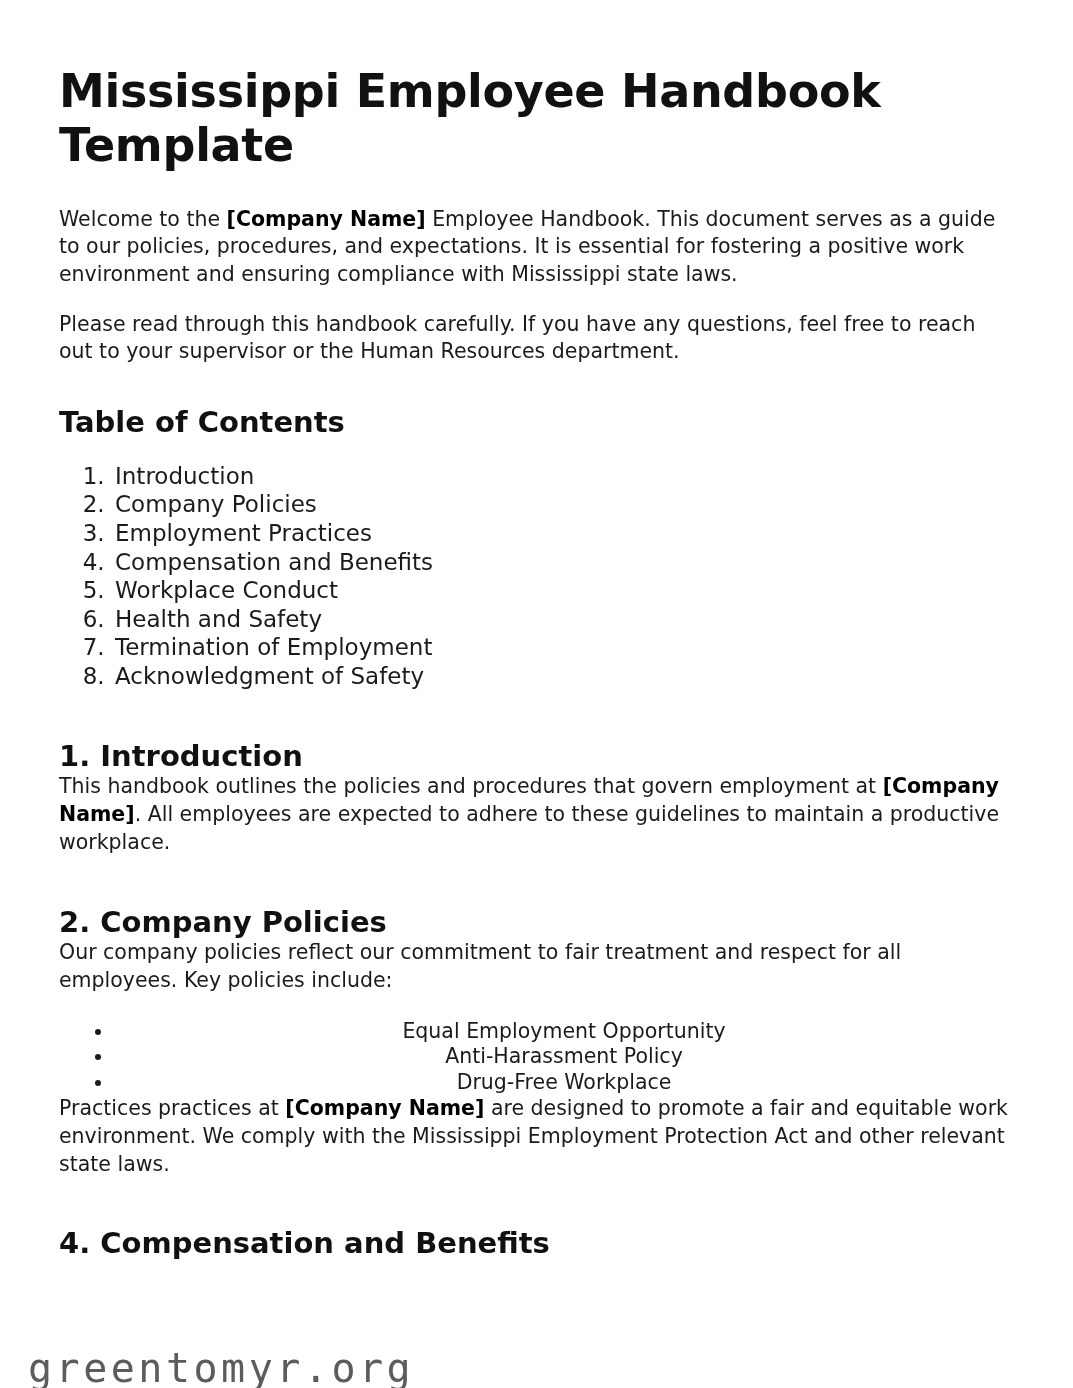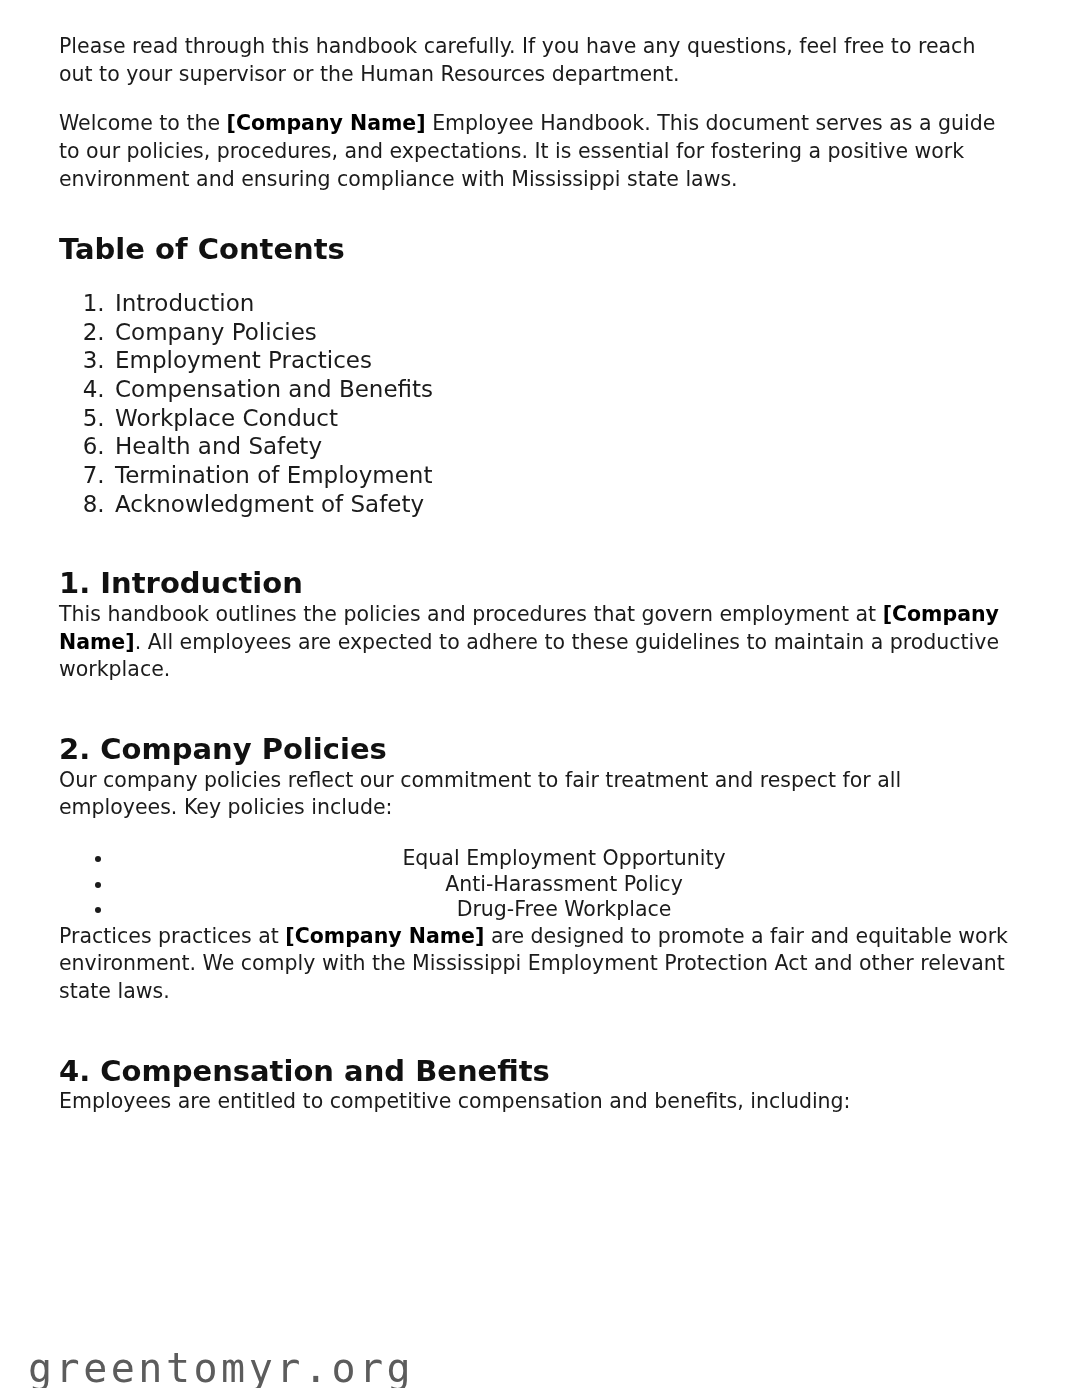--- a/index.html
+++ b/index.html
@@ -96,24 +96,25 @@
     white-space: nowrap;
     line-height: 1;
   }
 </style>
 </head>
 <body>
 
 <div class="page">
   <div class="content">
 
+    <h1 class="doc-title">Mississippi Employee Handbook Template</h1>
 
     <div class="intro-block">
+      <p class="para"><span>Welcome to the </span><strong class="company">[Company Name]</strong><span> Employee Handbook. This document serves as a guide to our policies, procedures, and expectations. It is essential for fostering a positive work environment and ensuring compliance with Mississippi state laws.</span></p>
       <p class="para">Please read through this handbook carefully. If you have any questions, feel free to reach out to your supervisor or the Human Resources department.</p>
-      <p class="para"><span>Welcome to the </span><strong class="company">[Company Name]</strong><span> Employee Handbook. This document serves as a guide to our policies, procedures, and expectations. It is essential for fostering a positive work environment and ensuring compliance with Mississippi state laws.</span></p>
     </div>
 
     <h2 class="h2 toc-heading">Table of Contents</h2>
     <ol class="toc-list">
       <li>Introduction</li>
       <li>Company Policies</li>
       <li>Employment Practices</li>
       <li>Compensation and Benefits</li>
       <li>Workplace Conduct</li>
       <li>Health and Safety</li>
@@ -128,18 +129,17 @@
     <p class="para section-body">Our company policies reflect our commitment to fair treatment and respect for all employees. Key policies include:</p>
     <ul class="bullets">
       <li>Equal Employment Opportunity</li>
       <li>Anti-Harassment Policy</li>
       <li>Drug-Free Workplace</li>
     </ul>
 
     <p class="para section-body"><span>Practices practices at </span><strong class="company">[Company Name]</strong><span> are designed to promote a fair and equitable work environment. We comply with the Mississippi Employment Protection Act and other relevant state laws.</span></p>
 
     <h2 class="h2 section-heading">4. Compensation and Benefits</h2>
-    <p class="para section-body">Employees are entitled to competitive compensation and benefits, including:</p>
 
   </div>
 
   <div class="watermark">greentomyr.org</div>
 </div>
 
 </body></html>

